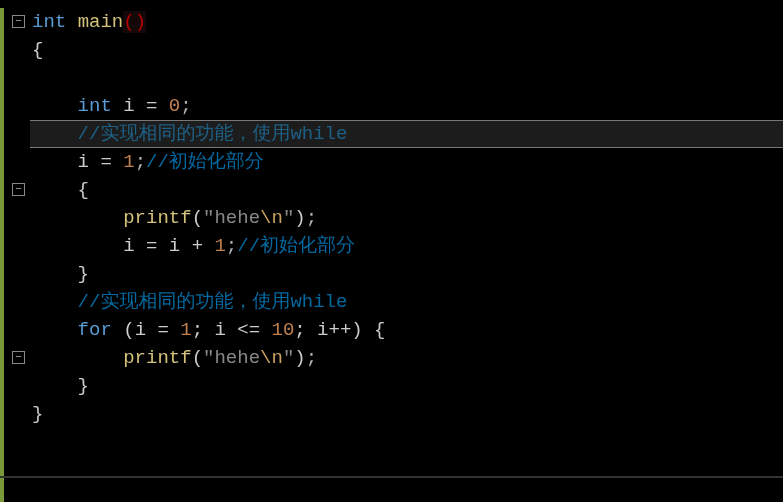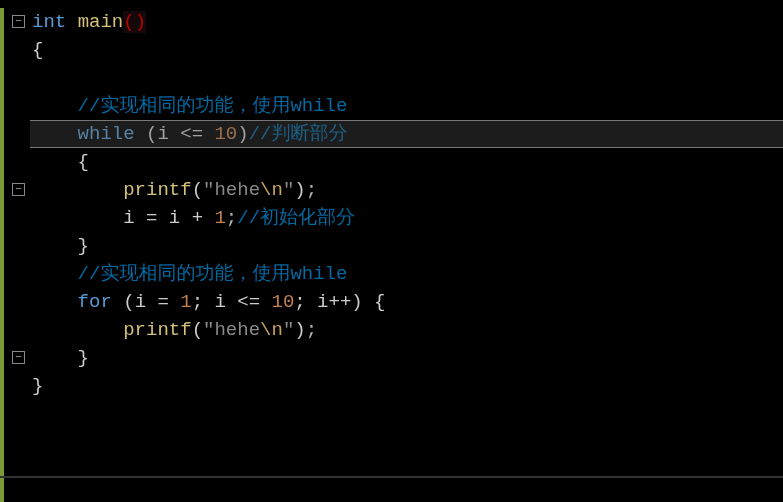--- a/index.html
+++ b/index.html
@@ -87,22 +87,23 @@
     <div class="fold" style="top:7px;"></div>
     <div class="fold" style="top:175px;"></div>
     <div class="fold" style="top:343px;"></div>
   </div>
   <div class="code">
     <div class="highlight-line" style="top:112px;"></div>
 
     <div class="line"><span class="kw">int</span> <span class="fn">main</span><span class="hl-paren">()</span></div>
     <div class="line"><span class="brace">{</span></div>
     <div class="line"><span></span></div>
+    <div class="line">    <span class="kw">int</span><span class="id"> i = </span><span class="num">0</span><span class="op">;</span></div>
     <div class="line">    <span class="cmt">//实现相同的功能，使用while</span></div>
-    <div class="line">    <span class="kw">while</span><span class="paren"> (</span><span class="id">i &lt;= </span><span class="num">10</span><span class="paren">)</span><span class="cmt">//判断部分</span></div>
+    <div class="line">    <span class="id">i = </span><span class="num">1</span><span class="op">;</span><span class="cmt">//初始化部分</span></div>
     <div class="line">    <span class="brace">{</span></div>
     <div class="line">        <span class="fn">printf</span><span class="paren">(</span><span class="str">"hehe</span><span class="esc">\n</span><span class="str">"</span><span class="paren">)</span><span class="op">;</span></div>
     <div class="line">        <span class="id">i = i + </span><span class="num">1</span><span class="op">;</span><span class="cmt">//初始化部分</span></div>
     <div class="line">    <span class="brace">}</span></div>
     <div class="line">    <span class="cmt">//实现相同的功能，使用while</span></div>
     <div class="line">    <span class="kw">for</span><span class="paren"> (</span><span class="id">i = </span><span class="num">1</span><span class="id">; i &lt;= </span><span class="num">10</span><span class="id">; i++</span><span class="paren">)</span><span class="brace"> {</span></div>
     <div class="line">        <span class="fn">printf</span><span class="paren">(</span><span class="str">"hehe</span><span class="esc">\n</span><span class="str">"</span><span class="paren">)</span><span class="op">;</span></div>
     <div class="line">    <span class="brace">}</span></div>
     <div class="line"><span class="brace">}</span></div>
   </div>

